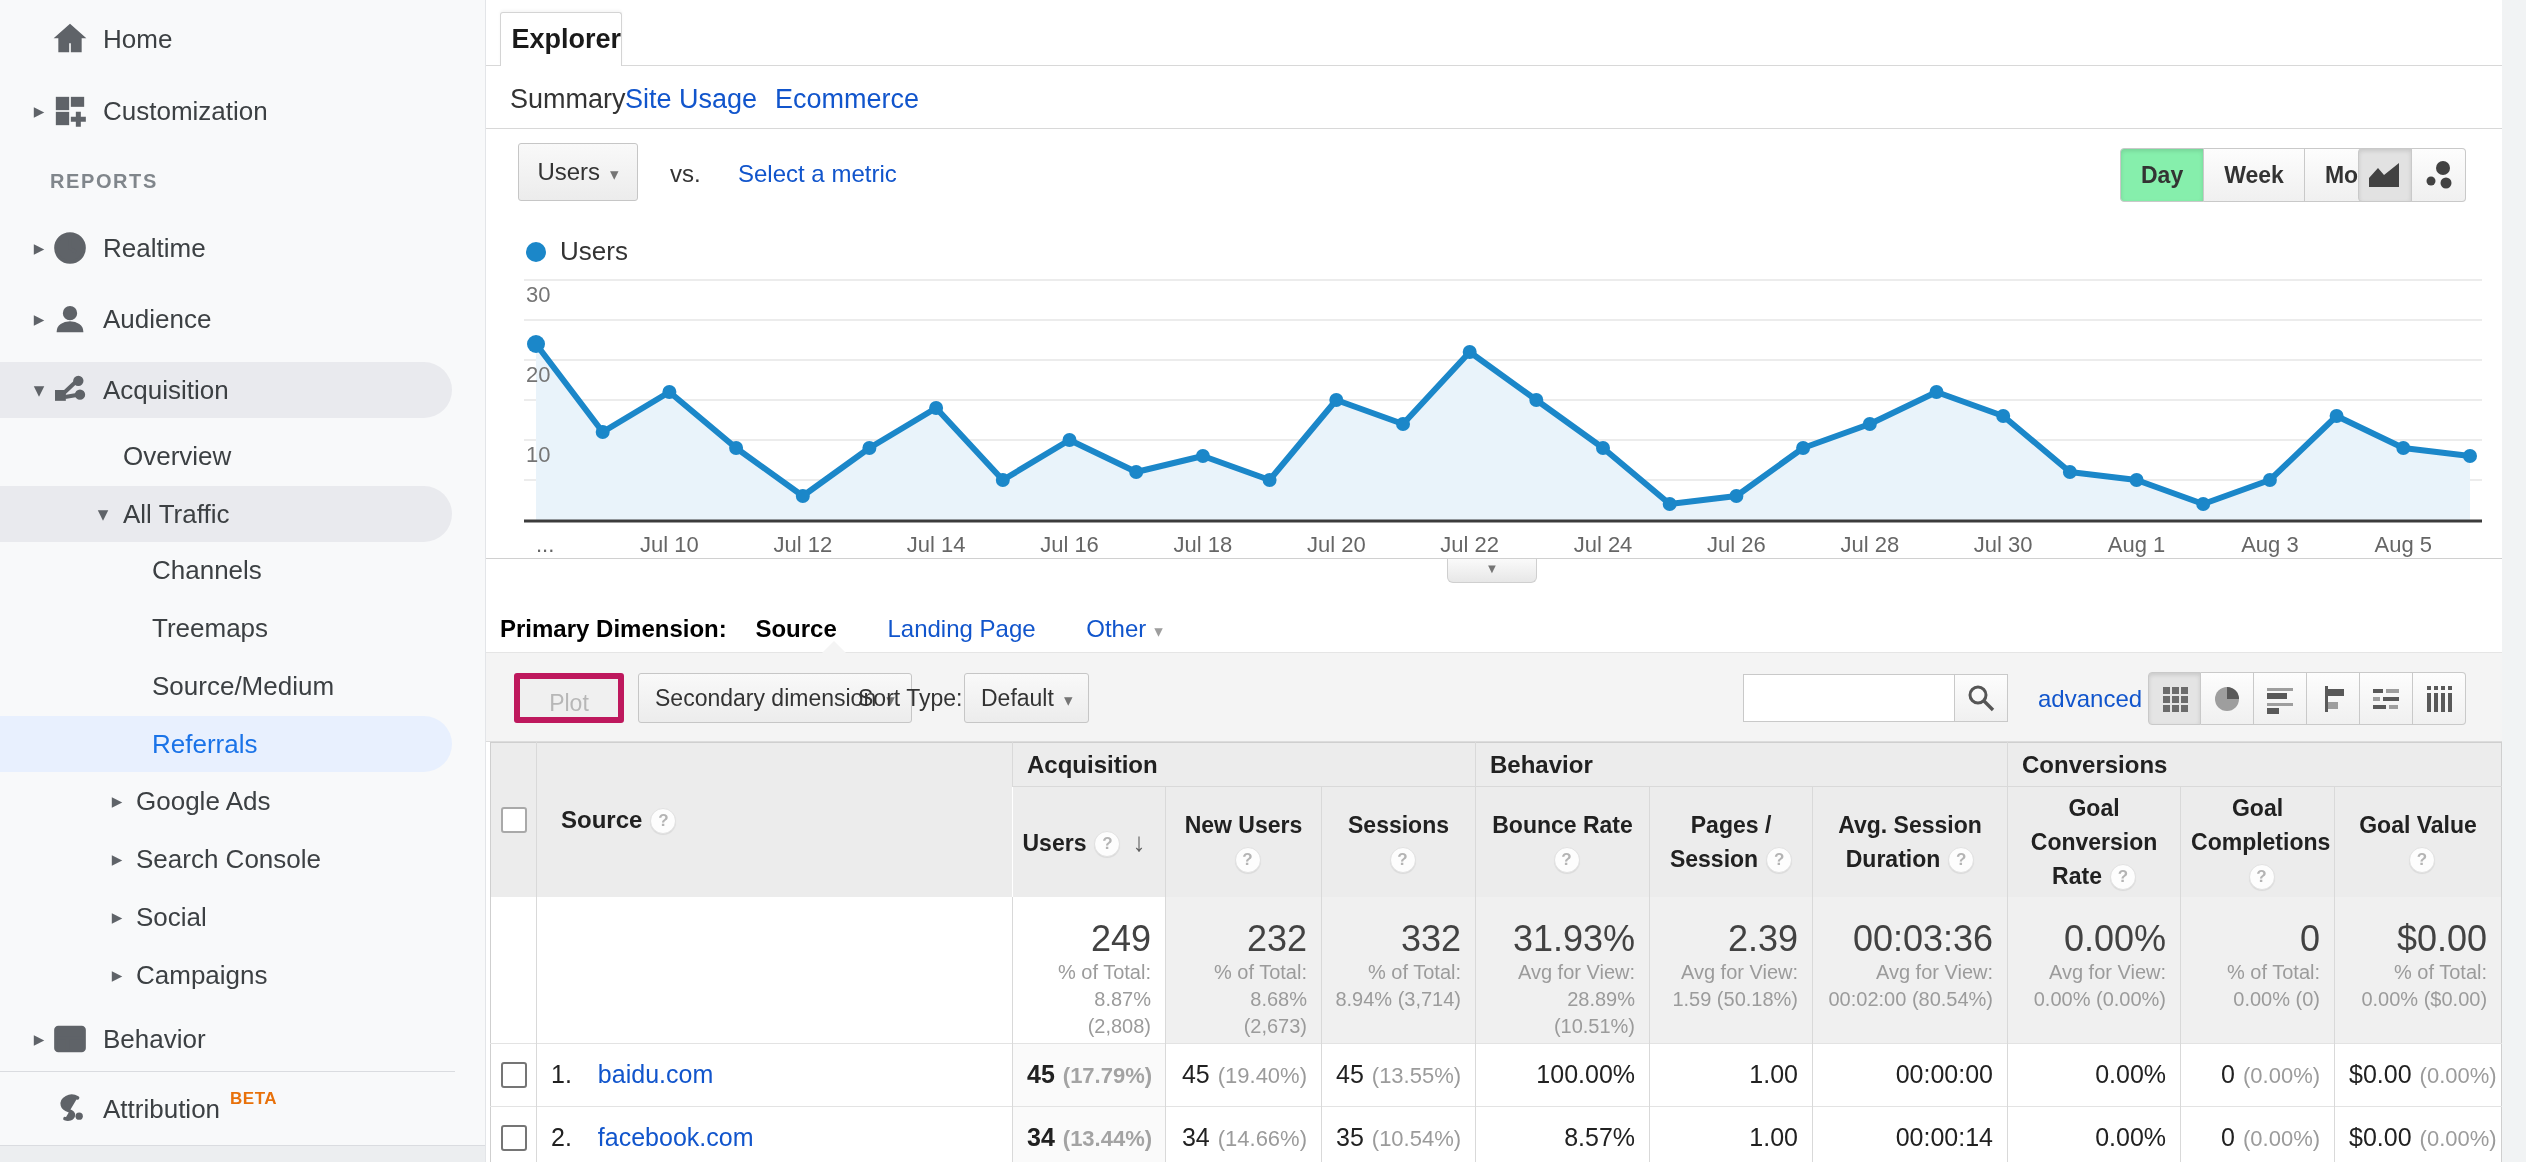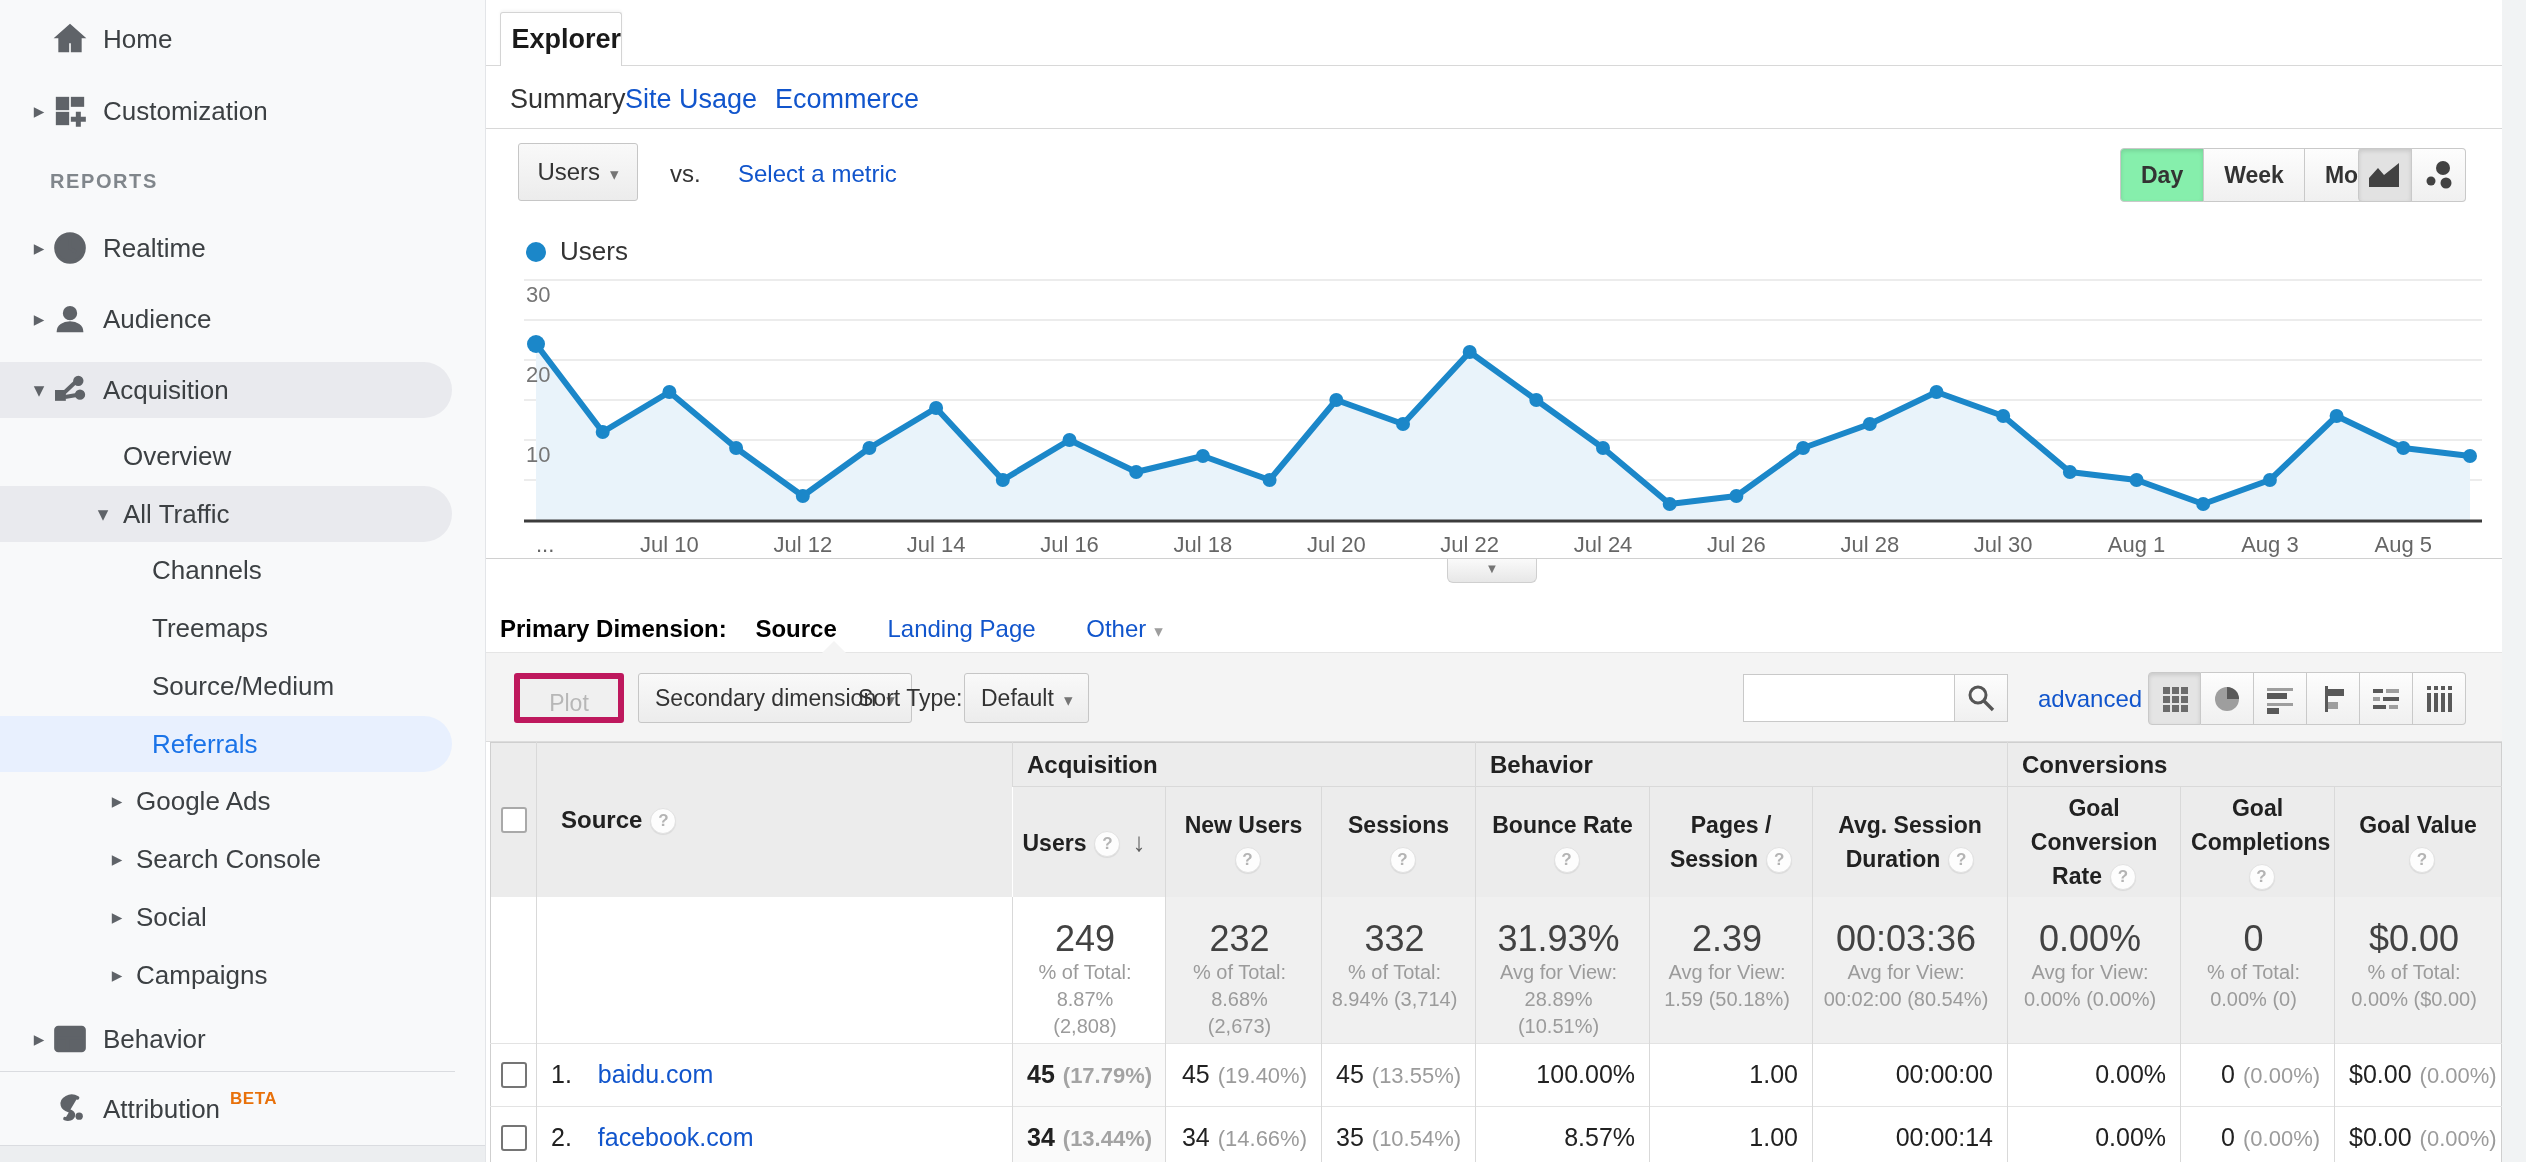--- a/index.html
+++ b/index.html
@@ -130,21 +130,21 @@
   th.metric-th { height:102px; font-size:23px; text-align:center; vertical-align:middle;
     padding:4px 10px; line-height:34px; }
   th.head-source { text-align:left; padding-left:24px; font-size:24px; vertical-align:middle; }
   .qchip { display:inline-block; width:26px; height:26px; border-radius:50%;
     background:#fdfdfd; border:1px solid #e2e2e2; color:#b4b4b4; font-size:17px;
     line-height:24px; text-align:center; font-weight:bold; vertical-align:2px;
     box-shadow:0 1px 1px rgba(0,0,0,.08); margin-left:8px; }
   .sort-arrow { font-size:26px; color:#616161; margin-left:12px; font-weight:bold; }
 
   tr.totals td { height:146px; vertical-align:top; background:#f0f0f0;
-    text-align:center; padding:22px 14px 0 6px; }
+    text-align:right; padding:22px 14px 0 6px; }
   tr.totals td.t-plain { background:#fff; }
   tr.totals .t-main { font-size:36px; color:#424242; line-height:40px; }
   tr.totals .t-sub { font-size:20px; color:#9b9b9b; line-height:27px; }
 
   tr.data-row td { height:63px; border-top:1px solid #e3e3e3; text-align:right;
     padding:0 14px; font-size:25px; color:#212121; background:#fff; }
   tr.data-row td.c-sel, tr.data-row td.c-source { text-align:left; }
   tr.data-row td.c-users { background:#fafafa; font-weight:bold;margin-top:44px; }
   .pct { font-size:22px; color:#9b9b9b; margin-left:8px; }
   td.c-users .pct { font-weight:bold; color:#a3a3a3; }

